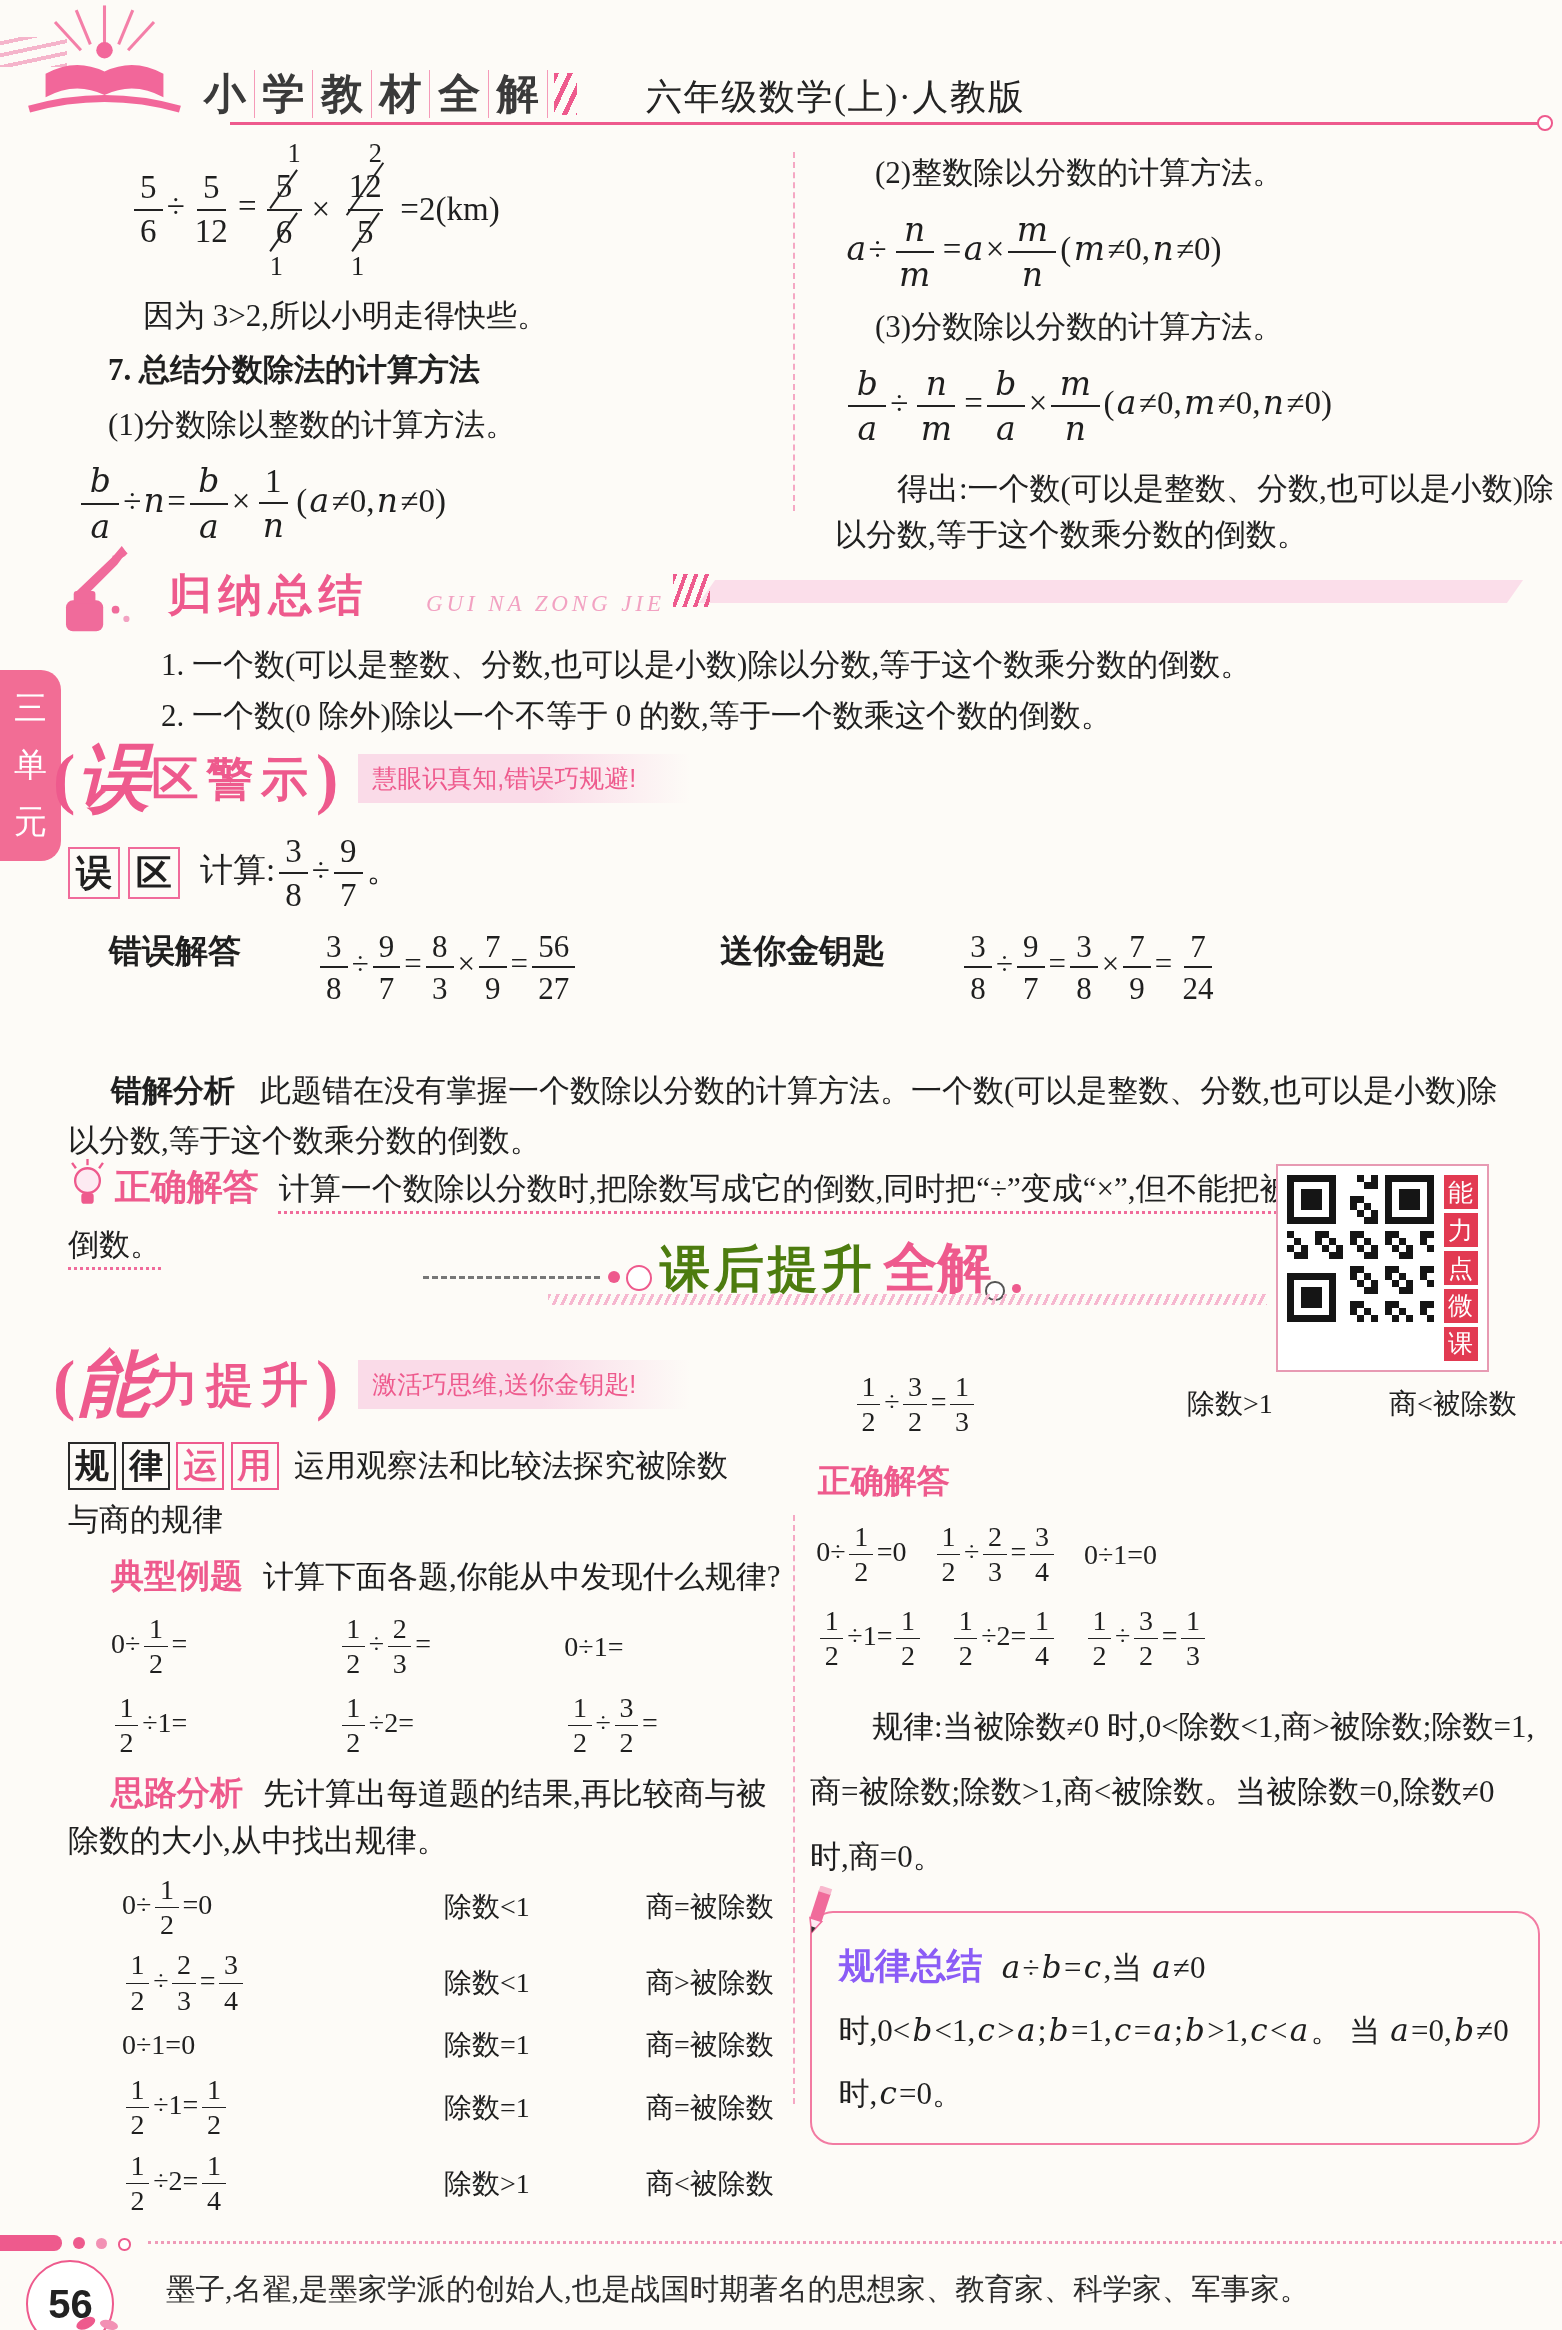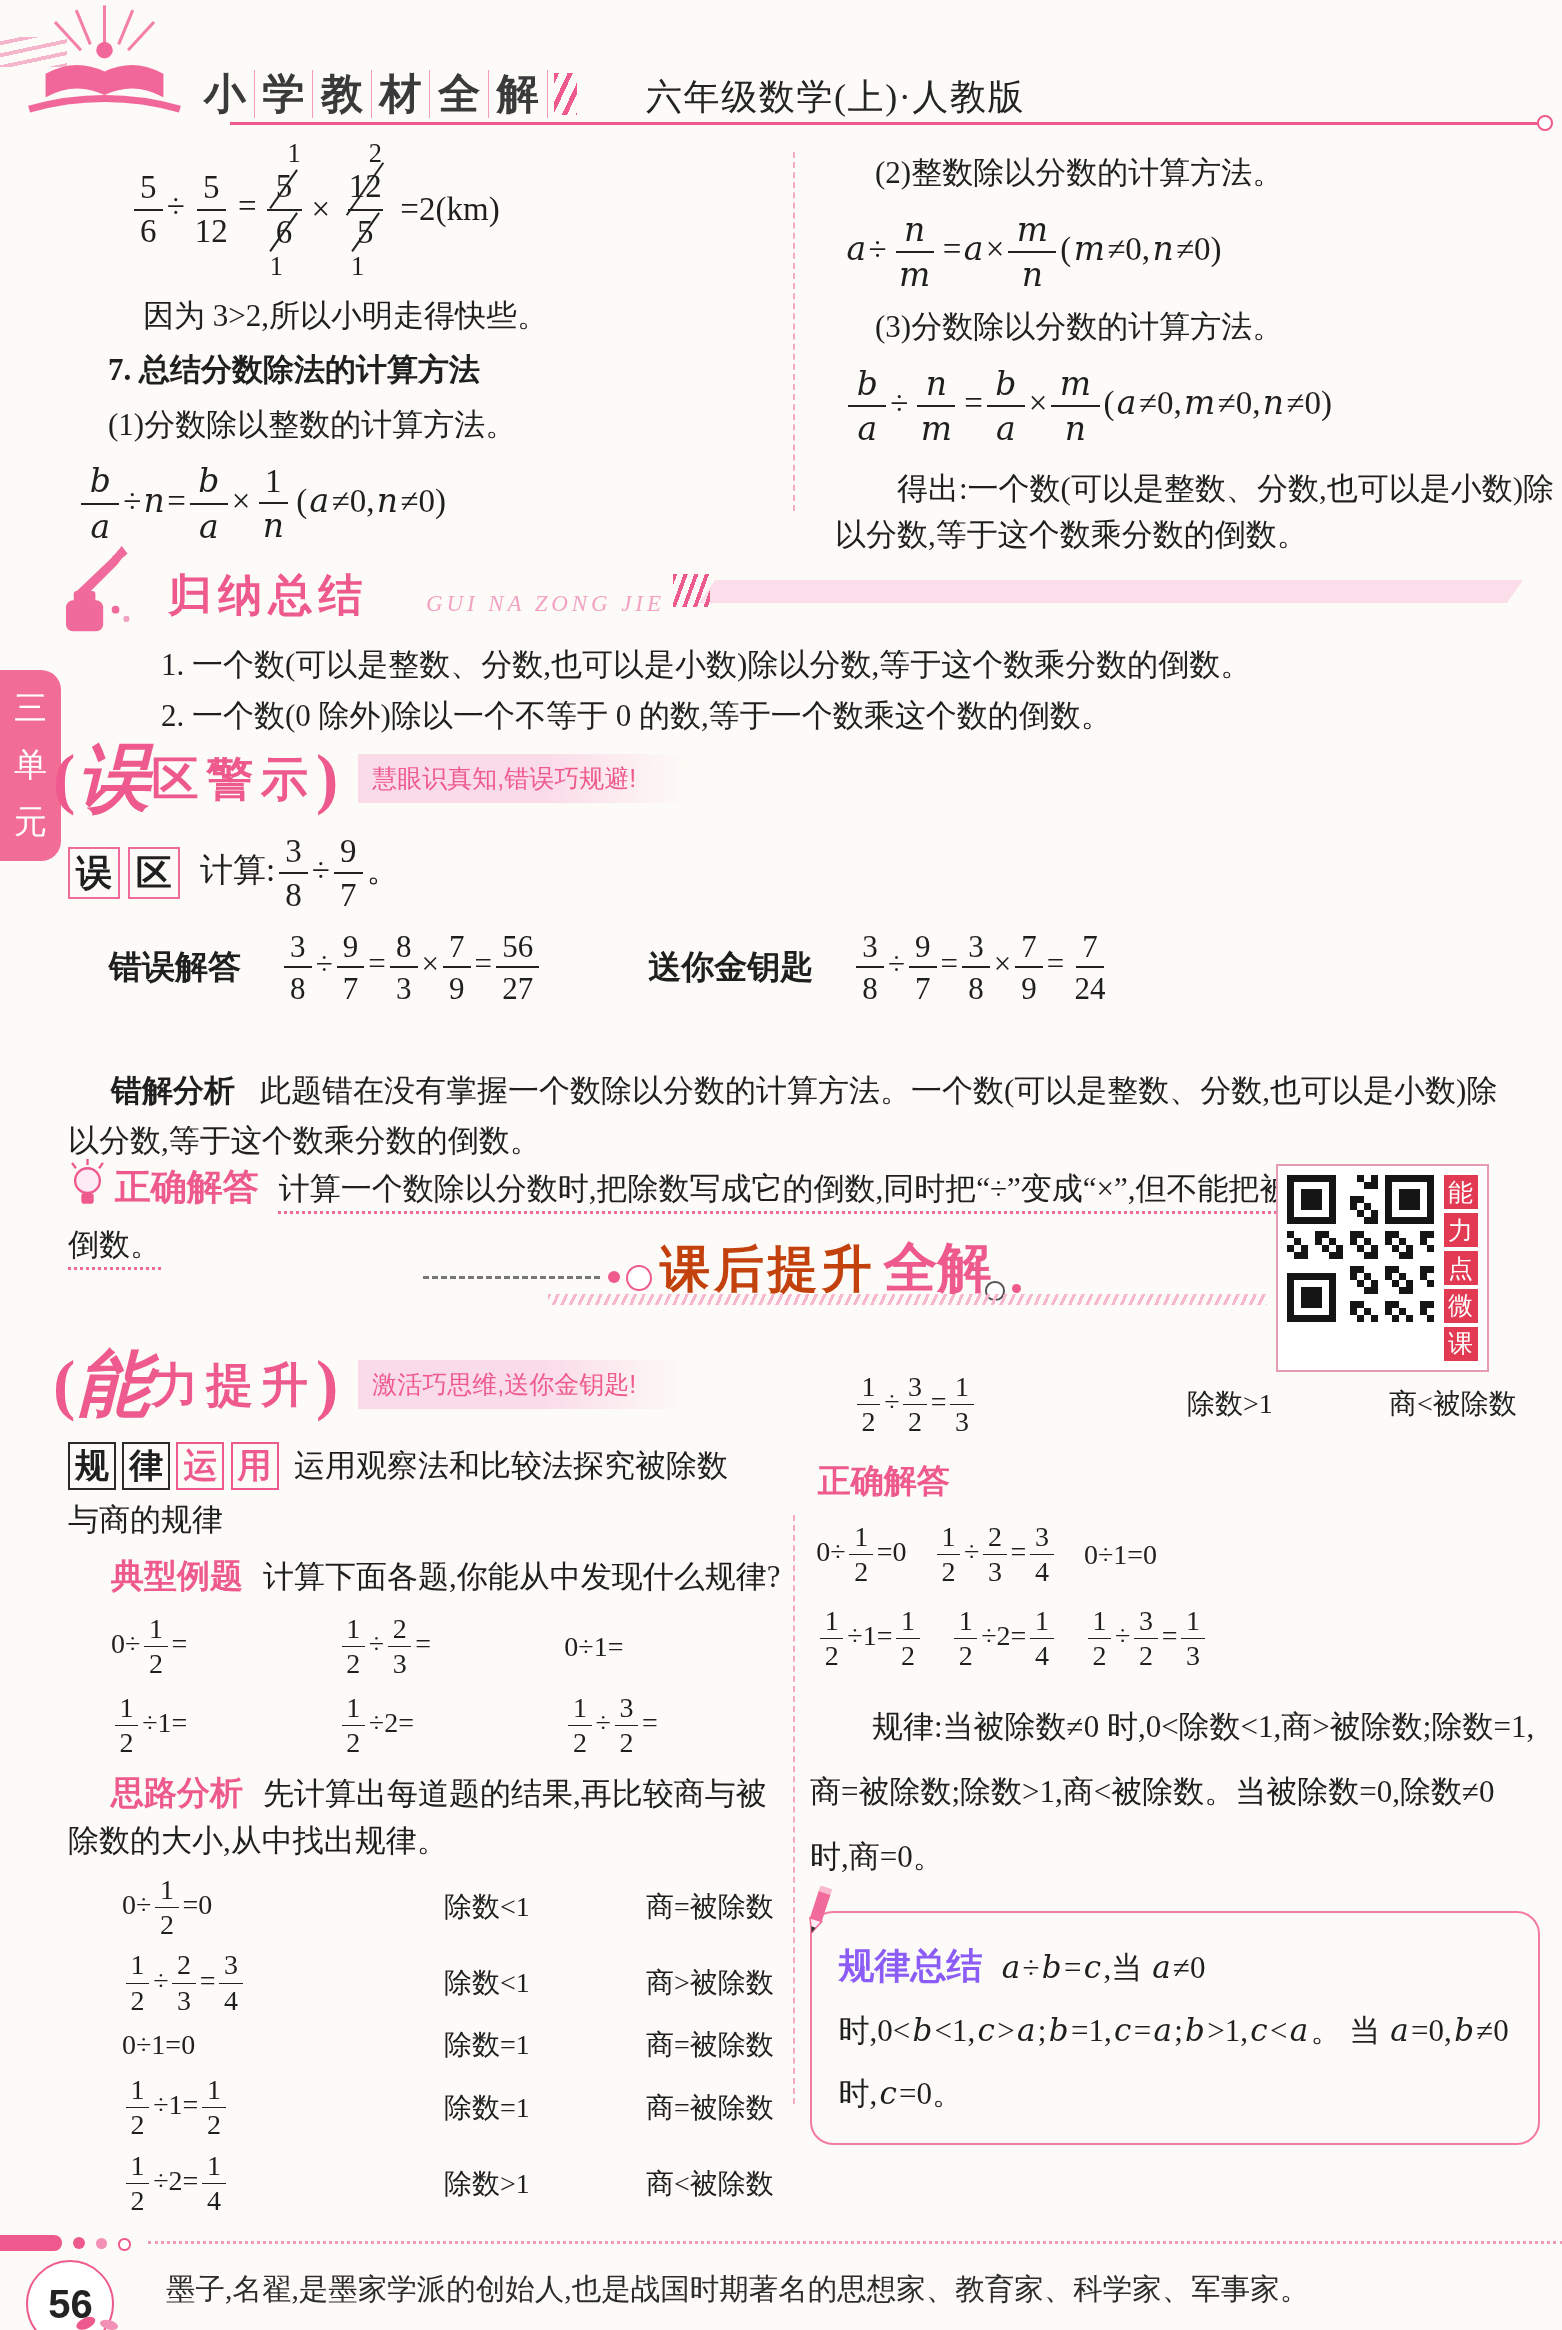--- a/index.html
+++ b/index.html
@@ -69,35 +69,35 @@
   .sh-paren{font-size:67px;color:#ee5a8d;font-weight:700;}
   .sh-script{font-size:73px;color:#ee5a8d;font-style:italic;font-weight:800;margin:0 1.6px;line-height:1;}
   .sh-rest{font-size:47px;color:#ee5a8d;font-weight:800;letter-spacing:7.8px;line-height:1;}
   .sh-sub{margin-left:20px;font-size:25px;color:#ee5a8d;
           background:linear-gradient(90deg,#fadbe8 55%,rgba(250,219,232,0));padding:7.8px 54px 7.8px 14px;}
   
   #wuqu-problem{position:absolute;left:68px;top:833px;display:flex;align-items:center;}
   .boxchar{display:inline-flex;width:48px;height:48px;border:2.3px solid #f06b9b;align-items:center;
            justify-content:center;font-weight:700;font-size:36px;margin-right:7.8px;}
   #wuqu-problem .math{margin-left:12.4px;font-size:33px;}
-  #wuqu-sol{position:absolute;left:0;top:929px;width:1317px;display:flex;align-items:center;}
+  #wuqu-sol{position:absolute;left:0;top:929px;width:1317px;display:flex;gap:36px;}
   .sol-lbl{font-weight:800;font-size:33px;}
   #wuqu-ana{position:absolute;left:68px;top:1035px;width:1430px;line-height:50px;text-indent:43px;}
   .inl-lbl{font-weight:800;margin-right:25px;}
   
   #tips{position:absolute;left:68px;top:1128px;width:1430px;line-height:56px;}
   .tip-lbl{color:#ee5a8d;font-weight:800;font-size:36px;margin:0 20px 0 7.8px;}
   .tip-text{text-decoration:underline dotted #f06b9b 3.1px;text-underline-offset:12.4px;}
   
   #course{position:absolute;left:0;top:1237px;width:1563px;height:85px;}
   .ct-dash{position:absolute;left:423px;top:39px;width:177px;border-top:3.1px dashed #777;}
   .ct-dot{position:absolute;width:12.4px;height:12.4px;border-radius:50%;background:#ee5a8d;}
   .ct-ring{position:absolute;width:22px;height:22px;border-radius:50%;border:2.3px solid #ee5a8d;background:#fff;}
   .ct-text{position:absolute;left:660px;top:-4.7px;}
-  .ct-dark{font-size:50px;font-weight:800;letter-spacing:3.9px;color:#c2410c;}
+  .ct-dark{font-size:50px;font-weight:800;letter-spacing:3.9px;color:#4d7c0f;}
   .ct-pink{font-size:54px;font-weight:800;color:#ee5a8d;margin-left:7.8px;}
   .ct-hatch{position:absolute;left:548px;top:57px;width:719px;height:11px;
             background:repeating-linear-gradient(115deg,#f6b7cf 0 3.1px,transparent 3.1px 7.8px);}
   
   #qr-box{position:absolute;left:1276px;top:1164px;border:2.3px solid #e79ab3;background:#fff;
           padding:9.3px;display:flex;gap:9.3px;}
   .qr{display:grid;grid-template-columns:repeat(21,7px);grid-auto-rows:7px;background:#fff;}
   .qr s{display:block;}
   .qr s.d{background:#151515;}
   .qr-labels{display:flex;flex-direction:column;gap:3.9px;}

